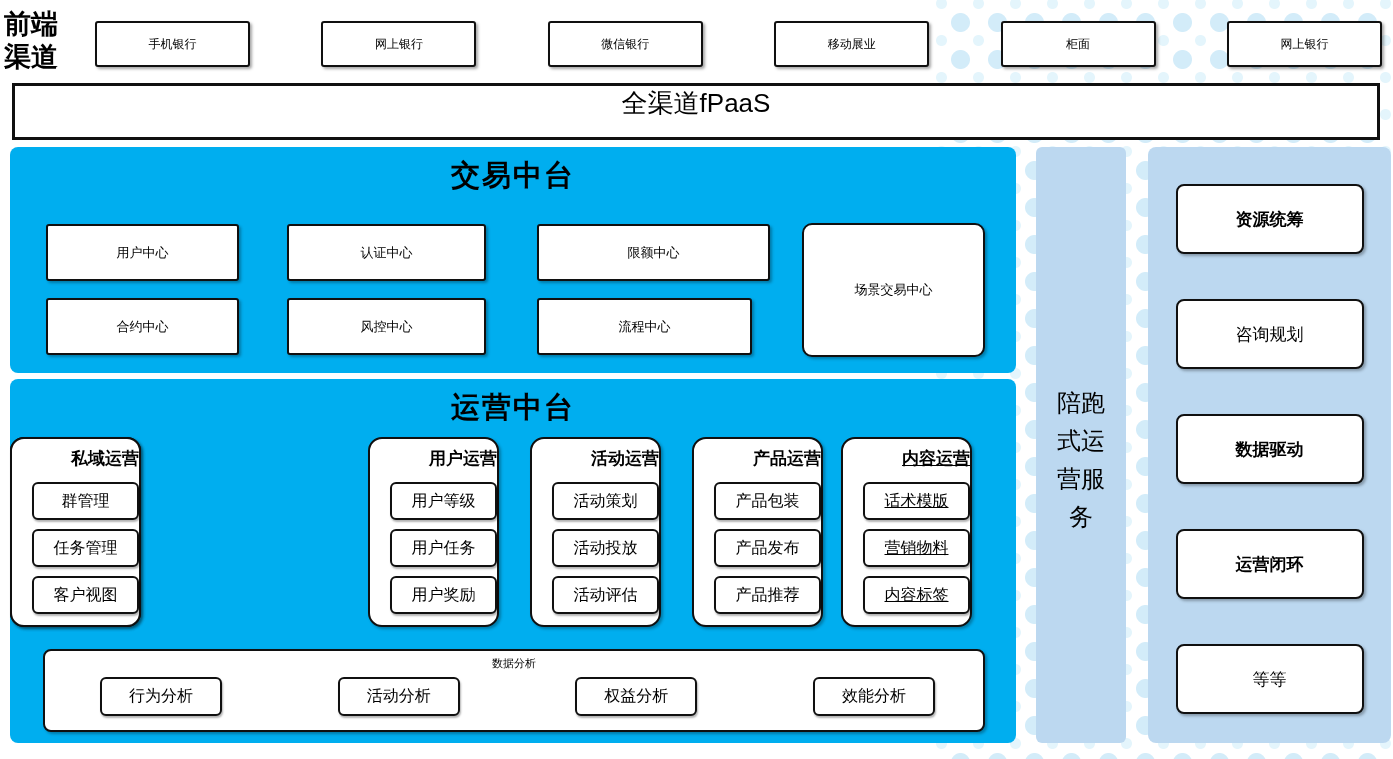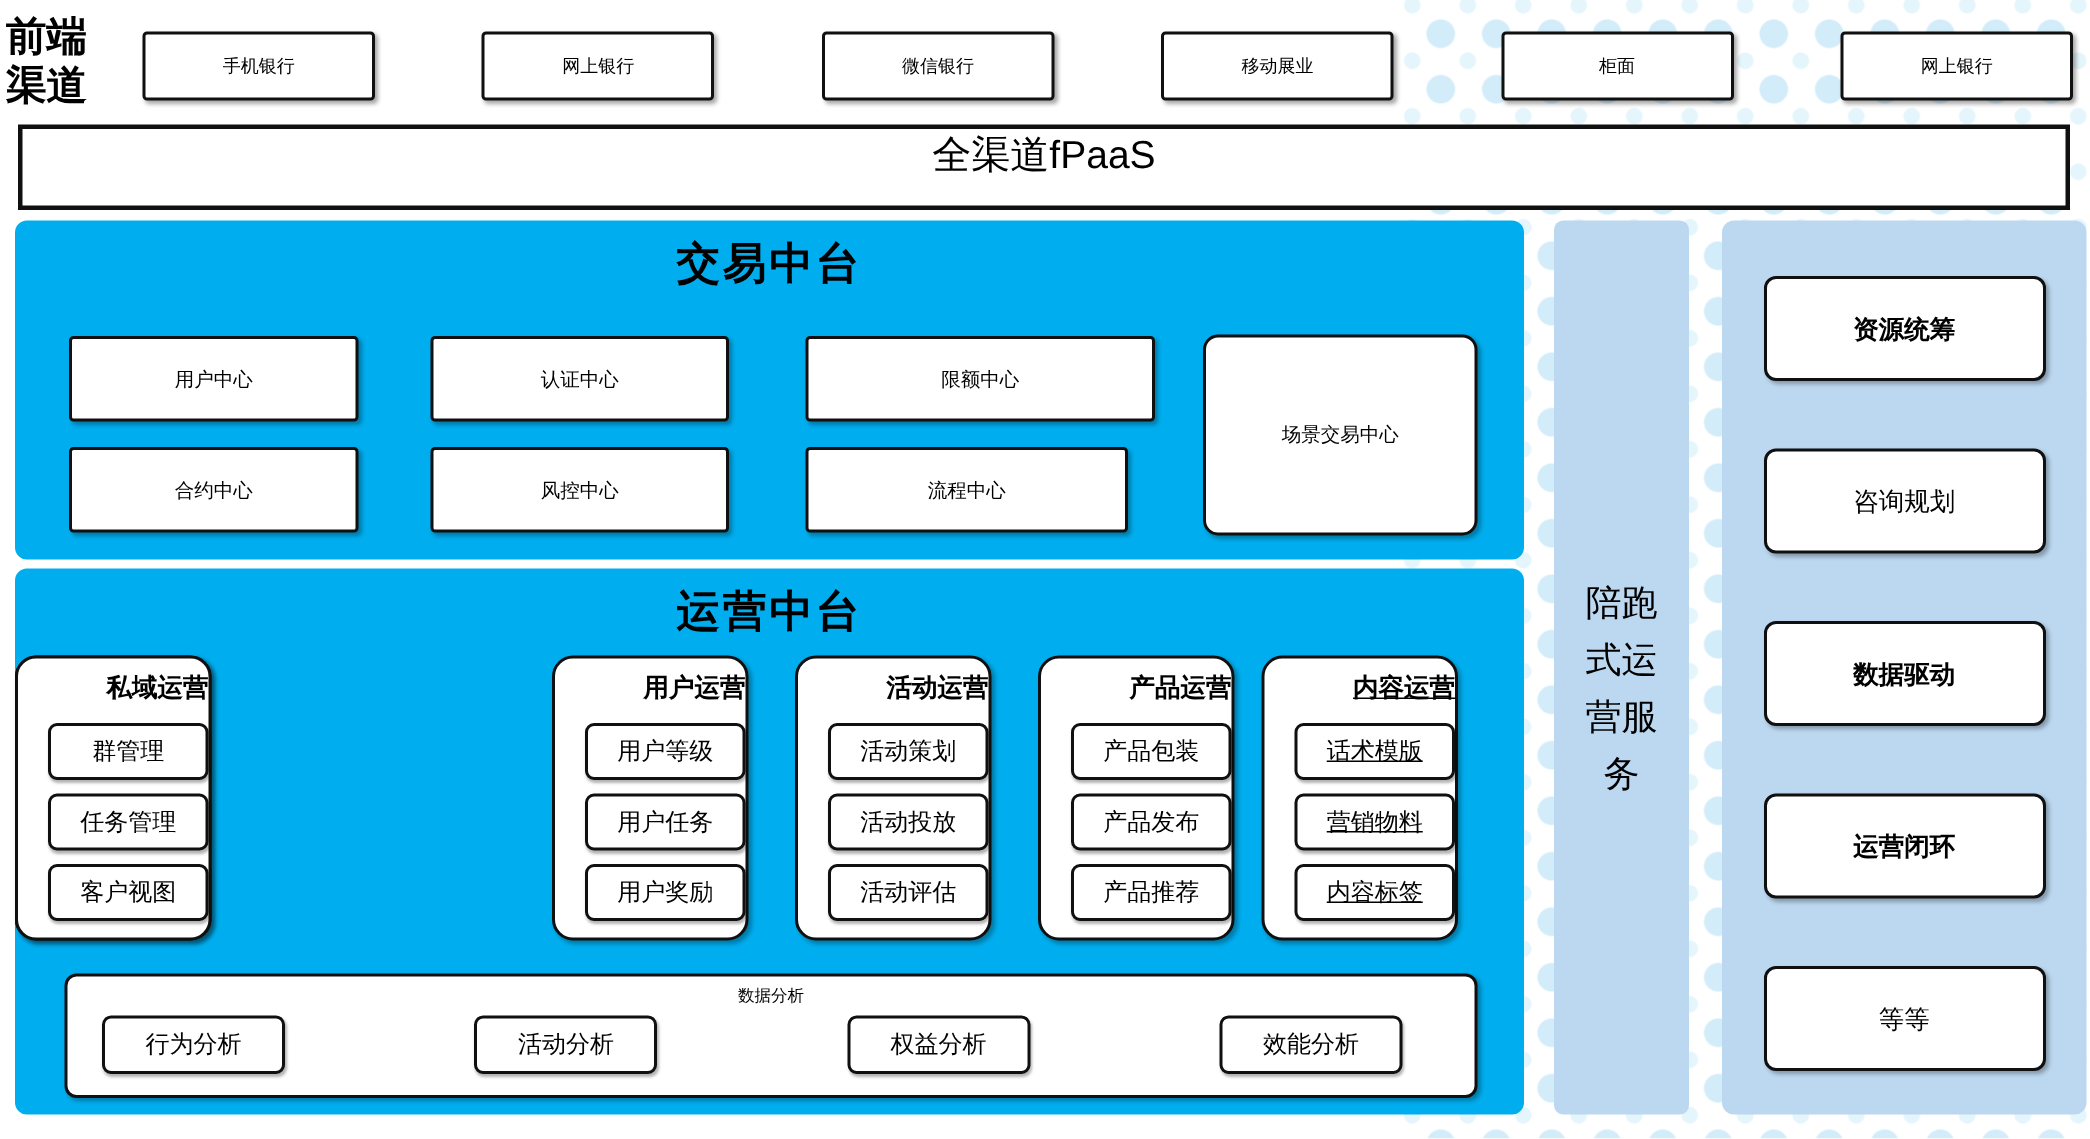--- a/index.html
+++ b/index.html
@@ -68,21 +68,21 @@
   .ops-col:nth-of-type(6){left:831px;text-decoration:underline;}
   .ops-col-title{font-size:17px;font-weight:700;color:#000;height:26px;}
   .ops-item{width:107px;height:38px;margin-top:9px;background:#fff;border:2px solid var(--border);
     border-radius:6px;box-shadow:1px 2px 2px rgba(0,0,0,.3);display:flex;align-items:center;
     justify-content:center;font-size:16px;color:#000;}
 
   
   .analysis{position:absolute;left:33px;top:270px;width:942px;height:83px;background:#fff;
     border:2px solid var(--border);border-radius:8px;box-shadow:2px 2px 3px rgba(0,0,0,.3);}
   .analysis-title{width:100%;text-align:center;font-size:11px;color:#000;padding-top:5px;}
-  .analysis-items{display:flex;justify-content:space-between;padding:6px 48px 0 23px;}
+  .analysis-items{display:flex;justify-content:space-between;padding:6px 48px 0 55px;}
   .analysis-item{width:122px;height:39px;background:#fff;border:2px solid var(--border);border-radius:6px;
     box-shadow:1px 2px 2px rgba(0,0,0,.3);display:flex;align-items:center;justify-content:center;
     font-size:16px;color:#000;}
 
   
   .side-strip{left:1036px;top:147px;width:90px;height:596px;background:var(--light);border-radius:6px;
     display:flex;align-items:flex-start;justify-content:center;}
   .side-strip-label{margin-top:237px;width:54px;text-align:center;font-size:24px;line-height:38px;color:#000;}
   .right-panel{left:1148px;top:147px;width:243px;height:596px;background:var(--light);border-radius:8px;
     display:flex;flex-direction:column;align-items:center;padding-top:37px;}

